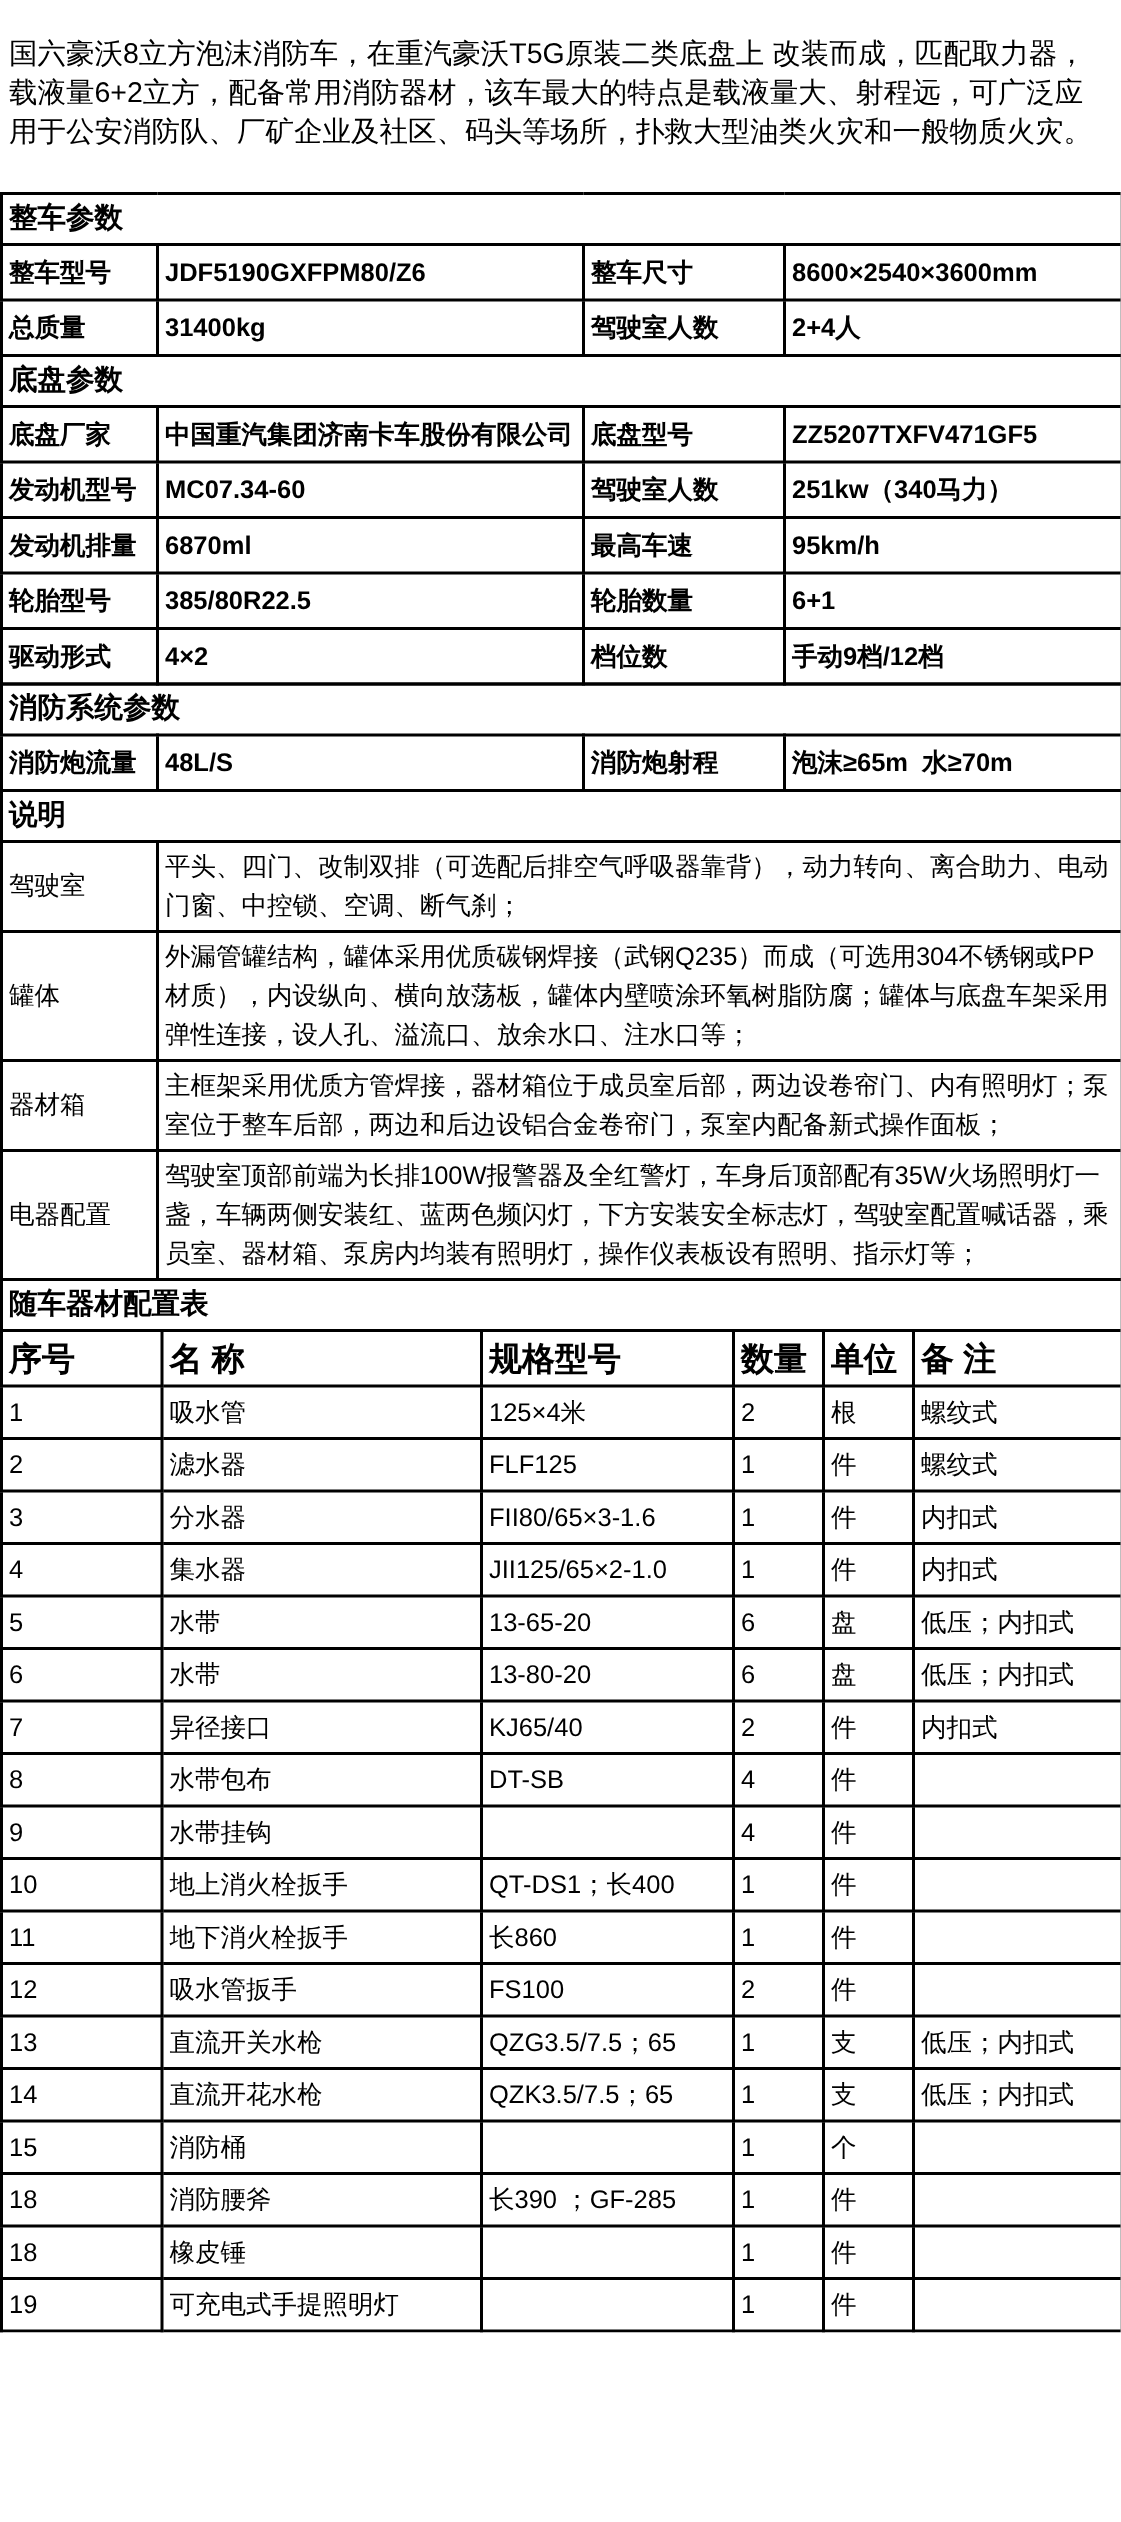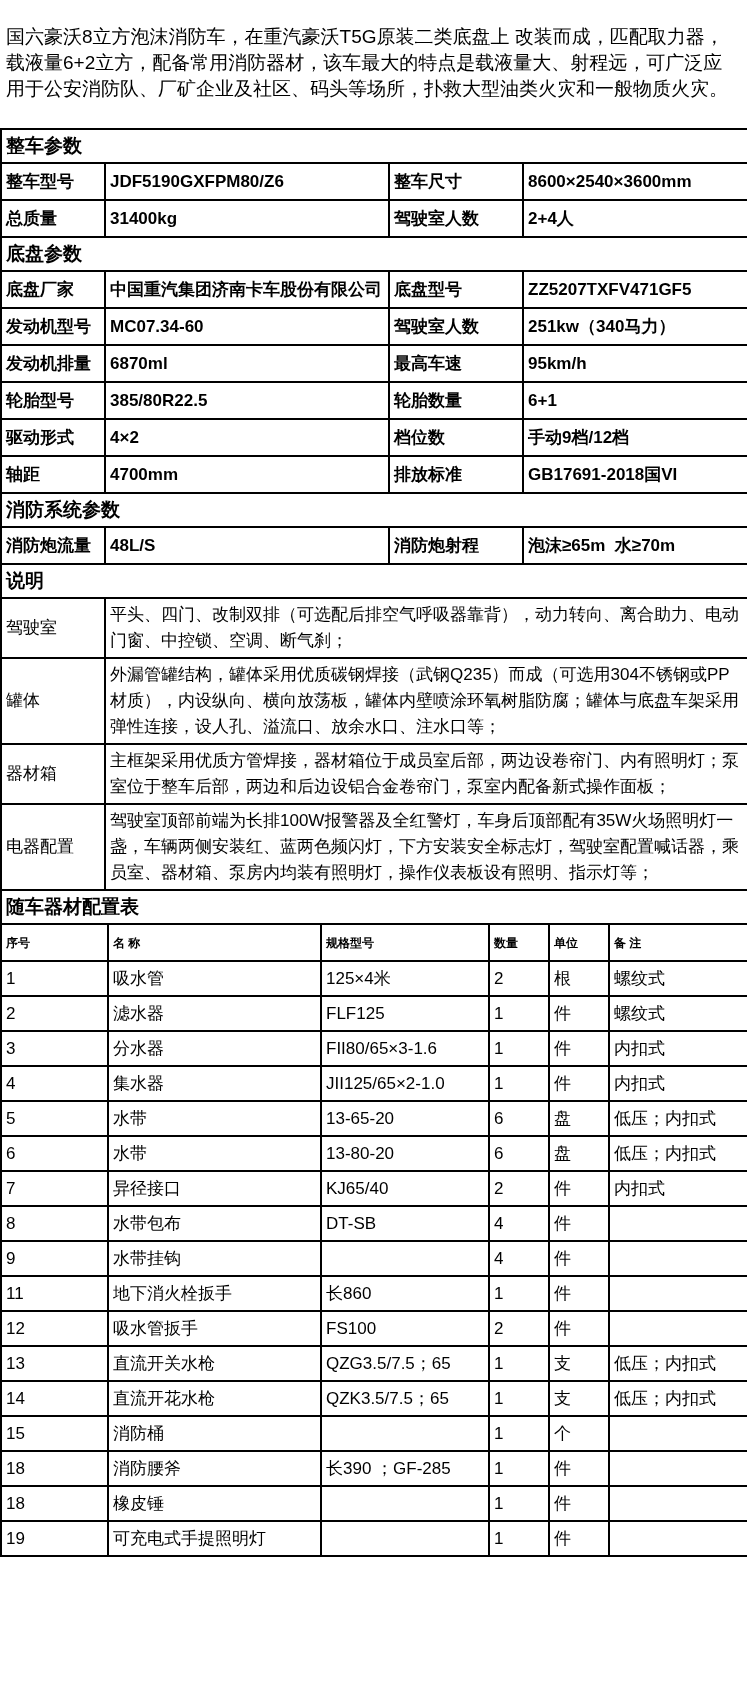--- a/index.html
+++ b/index.html
@@ -31,21 +31,21 @@
     font-weight:normal;
   }
   tr.section-title-row td{
     font-size:19px;
     font-weight:bold;
     height:28px;
     padding:2px 4px;
   }
   .param-table tbody td{height:31px;font-weight:bold;}
   .desc-table tbody td{padding:3px 4px;}
-  .equip-table thead th{font-weight:bold;height:31px;font-size:12px;}
+  .equip-table thead th{font-weight:bold;height:31px;font-size:22px;}
   .equip-table tbody td{height:29px;}
   
   .param-table col.p1{width:104px;}
   .param-table col.p2{width:284px;}
   .param-table col.p3{width:134px;}
   .param-table col.p4{width:225px;}
   
   .desc-table col.d1{width:104px;}
   .desc-table col.d2{width:643px;}
   
@@ -127,26 +127,20 @@
           <td>385/80R22.5</td>
           <td>轮胎数量</td>
           <td>6+1</td>
         </tr>
         <tr>
           <td>驱动形式</td>
           <td>4×2</td>
           <td>档位数</td>
           <td>手动9档/12档</td>
         </tr>
-        <tr>
-          <td>轴距</td>
-          <td>4700mm</td>
-          <td>排放标准</td>
-          <td>GB17691-2018国VI</td>
-        </tr>
       </tbody>
   </table>
 
   <table class="param-table">
     <colgroup>
         <col class="p1">
         <col class="p2">
         <col class="p3">
         <col class="p4">
       </colgroup>
@@ -284,20 +278,28 @@
         </tr>
         <tr>
           <td>9</td>
           <td>水带挂钩</td>
           <td></td>
           <td>4</td>
           <td>件</td>
           <td></td>
         </tr>
         <tr>
+          <td>10</td>
+          <td>地上消火栓扳手</td>
+          <td>QT-DS1；长400</td>
+          <td>1</td>
+          <td>件</td>
+          <td></td>
+        </tr>
+        <tr>
           <td>11</td>
           <td>地下消火栓扳手</td>
           <td>长860</td>
           <td>1</td>
           <td>件</td>
           <td></td>
         </tr>
         <tr>
           <td>12</td>
           <td>吸水管扳手</td>

